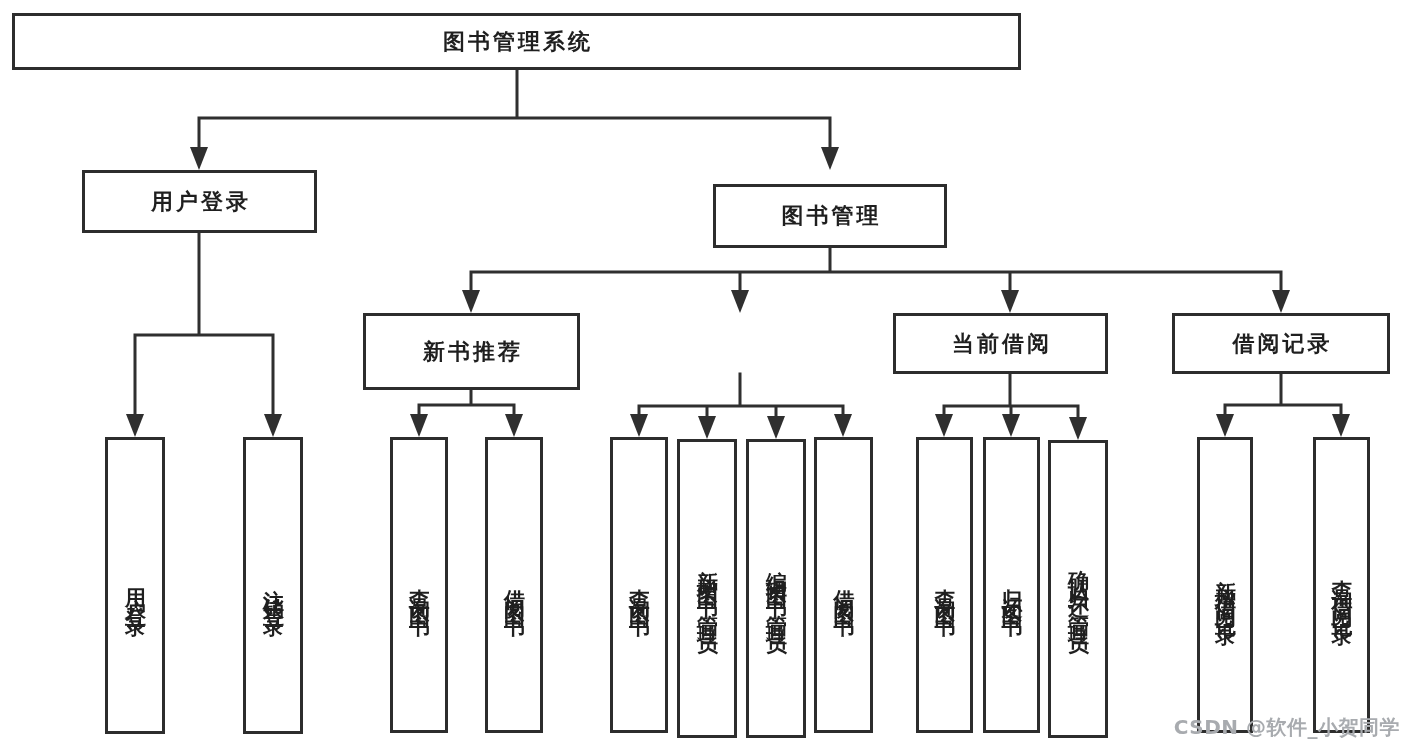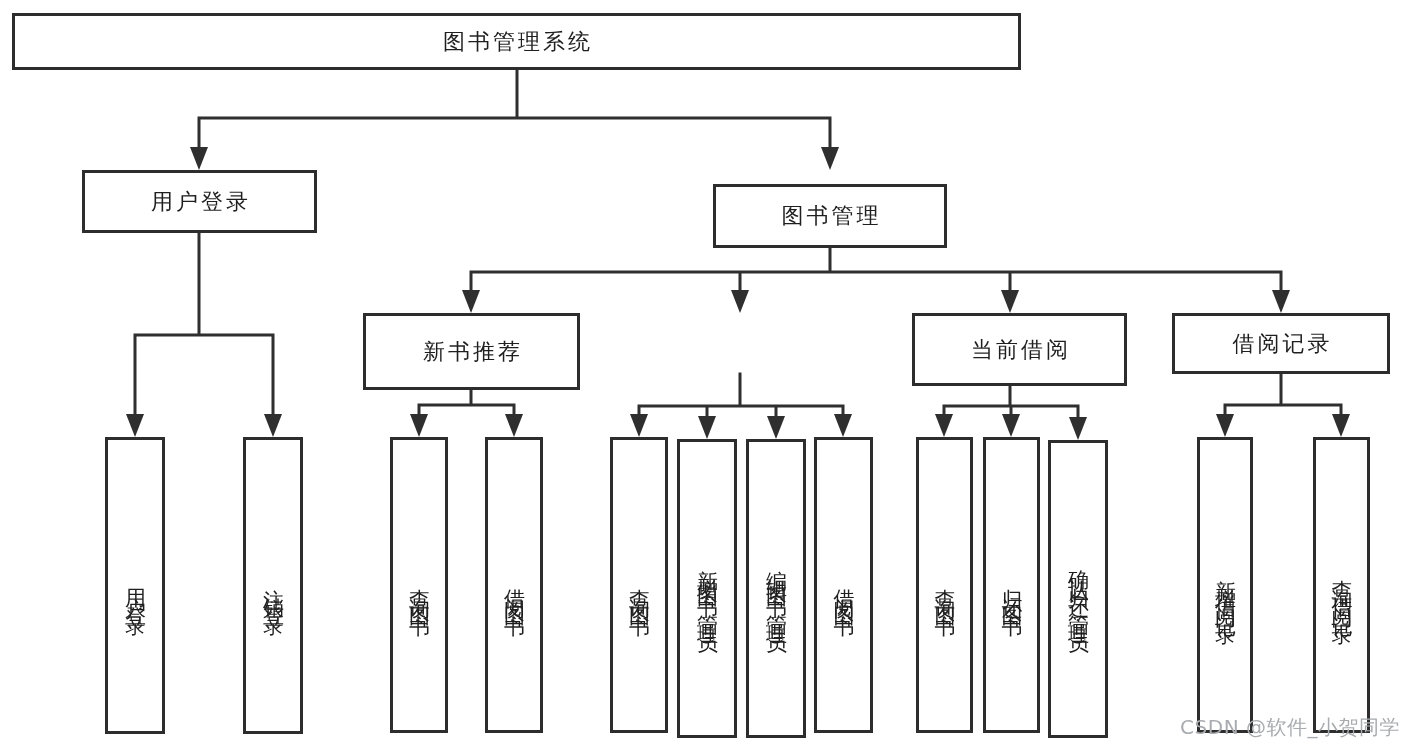--- a/index.html
+++ b/index.html
@@ -7,20 +7,21 @@
   body {
     font-family: "DejaVu Sans", "Liberation Sans", sans-serif;
     color: #1f1f1f;
   }
   #stage {
     position: relative;
     width: 1405px;
     height: 747px;
     background: #ffffff;
     overflow: hidden;
+    font-weight: bold;
   }
   #connector-layer {
     position: absolute;
     left: 0; top: 0;
     width: 1405px;
     height: 747px;
     z-index: 1;
   }
   #nodes { position: absolute; left: 0; top: 0; width: 100%; height: 100%; z-index: 2; }
   .node {
@@ -96,21 +97,21 @@
       </div>
       <div class="node node-h" style="left: 82px; top: 170px; width: 235px; height: 63px;">
         <span>用户登录</span>
       </div>
       <div class="node node-h" style="left: 713px; top: 184px; width: 234px; height: 64px;">
         <span>图书管理</span>
       </div>
       <div class="node node-h" style="left: 363px; top: 313px; width: 217px; height: 77px;">
         <span>新书推荐</span>
       </div>
-      <div class="node node-h" style="left: 912px; top: 313px; width: 215px; height: 73px;">
+      <div class="node node-h" style="left: 893px; top: 313px; width: 215px; height: 61px;">
         <span>当前借阅</span>
       </div>
       <div class="node node-h" style="left: 1172px; top: 313px; width: 218px; height: 61px;">
         <span>借阅记录</span>
       </div>
       <div class="node node-v" style="left: 105px; top: 437px; width: 60px; height: 297px;">
         <span>用户登录</span>
       </div>
       <div class="node node-v" style="left: 243px; top: 437px; width: 60px; height: 297px;">
         <span>注销登录</span>

